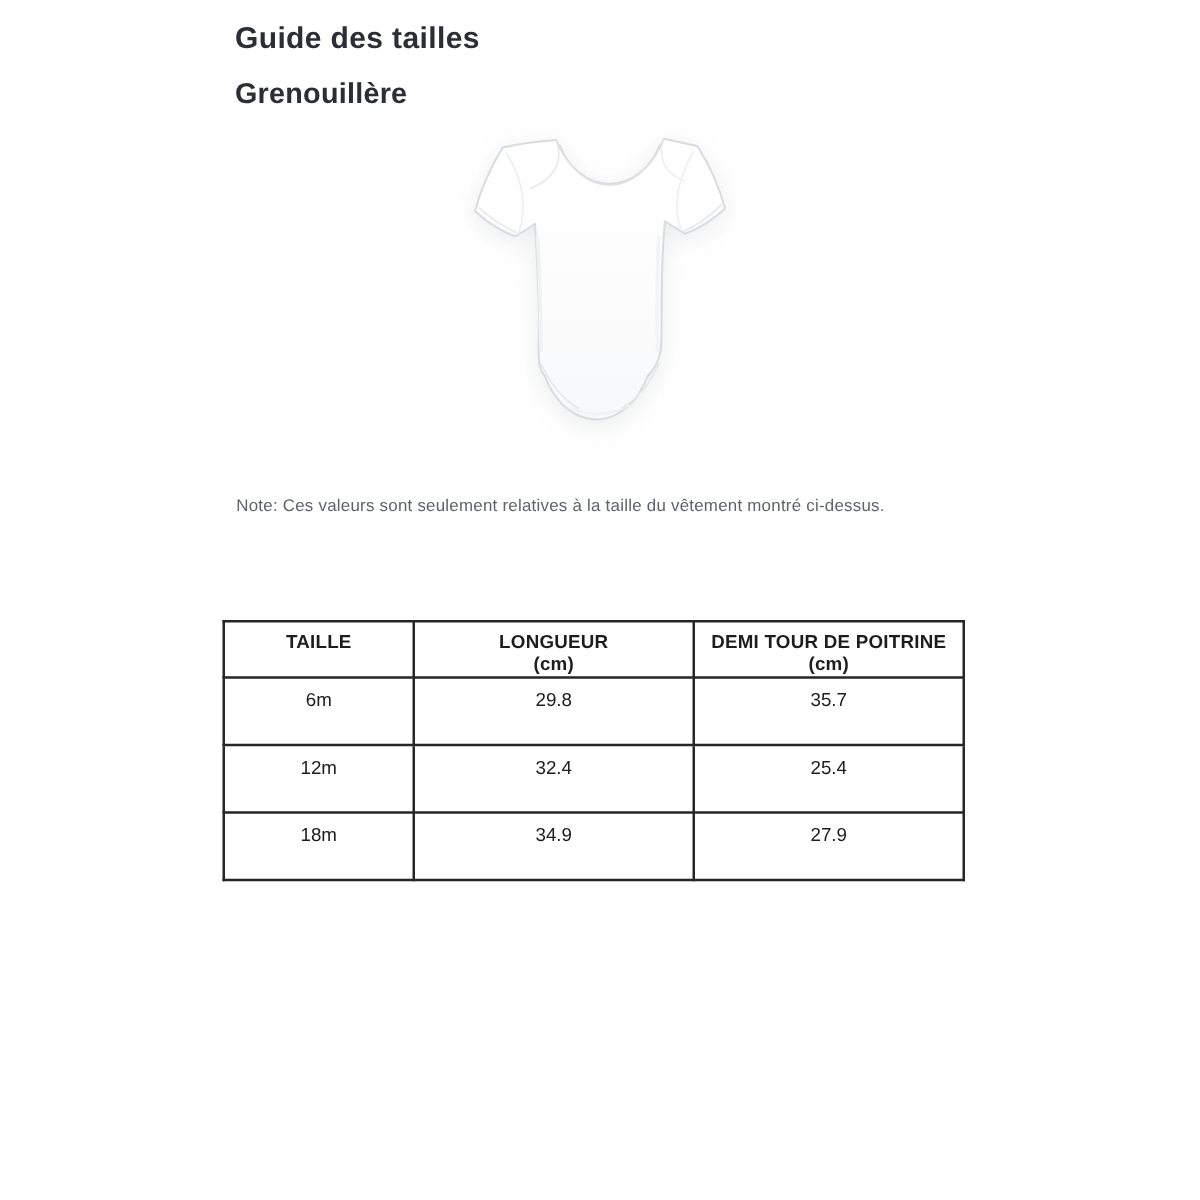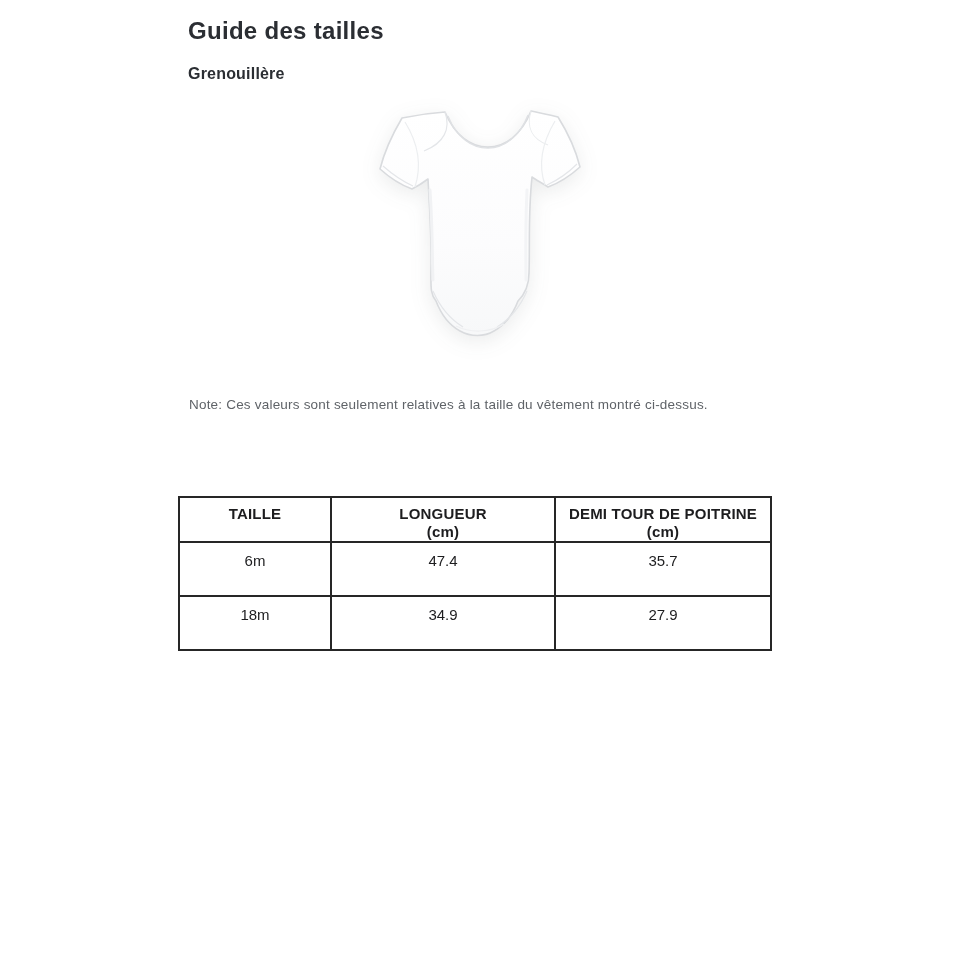--- a/index.html
+++ b/index.html
@@ -15,21 +15,21 @@
     left: 188px; top: 17px;
     font-size: 24px; line-height: 28px;
     font-weight: 700;
     letter-spacing: 0.3px;
     color: #2b2e33;
     text-align: right;
   }
   .page-subtitle {
     position: absolute;
     left: 188px; top: 62px;
-    font-size: 16px; line-height: 24px;
+    font-size: 23px; line-height: 24px;
     font-weight: 700;
     letter-spacing: 0.2px;
     color: #2b2e33;
   }
   .onesie-wrap {
     position: absolute;
     left: 372px; top: 95px;
     width: 216px; height: 258px;
   }
   .onesie-wrap svg {
@@ -154,22 +154,27 @@
         </th>
         <th>
           <div class="col-label">DEMI TOUR DE POITRINE</div>
           <div class="col-unit">(cm)</div>
         </th>
       </tr>
     </thead>
     <tbody>
       <tr>
         <td>6m</td>
-        <td>47.4</td>
+        <td>29.8</td>
         <td>35.7</td>
+      </tr>
+      <tr>
+        <td>12m</td>
+        <td>32.4</td>
+        <td>25.4</td>
       </tr>
       <tr>
         <td>18m</td>
         <td>34.9</td>
         <td>27.9</td>
       </tr>
     </tbody>
   </table>
 
 </div>

